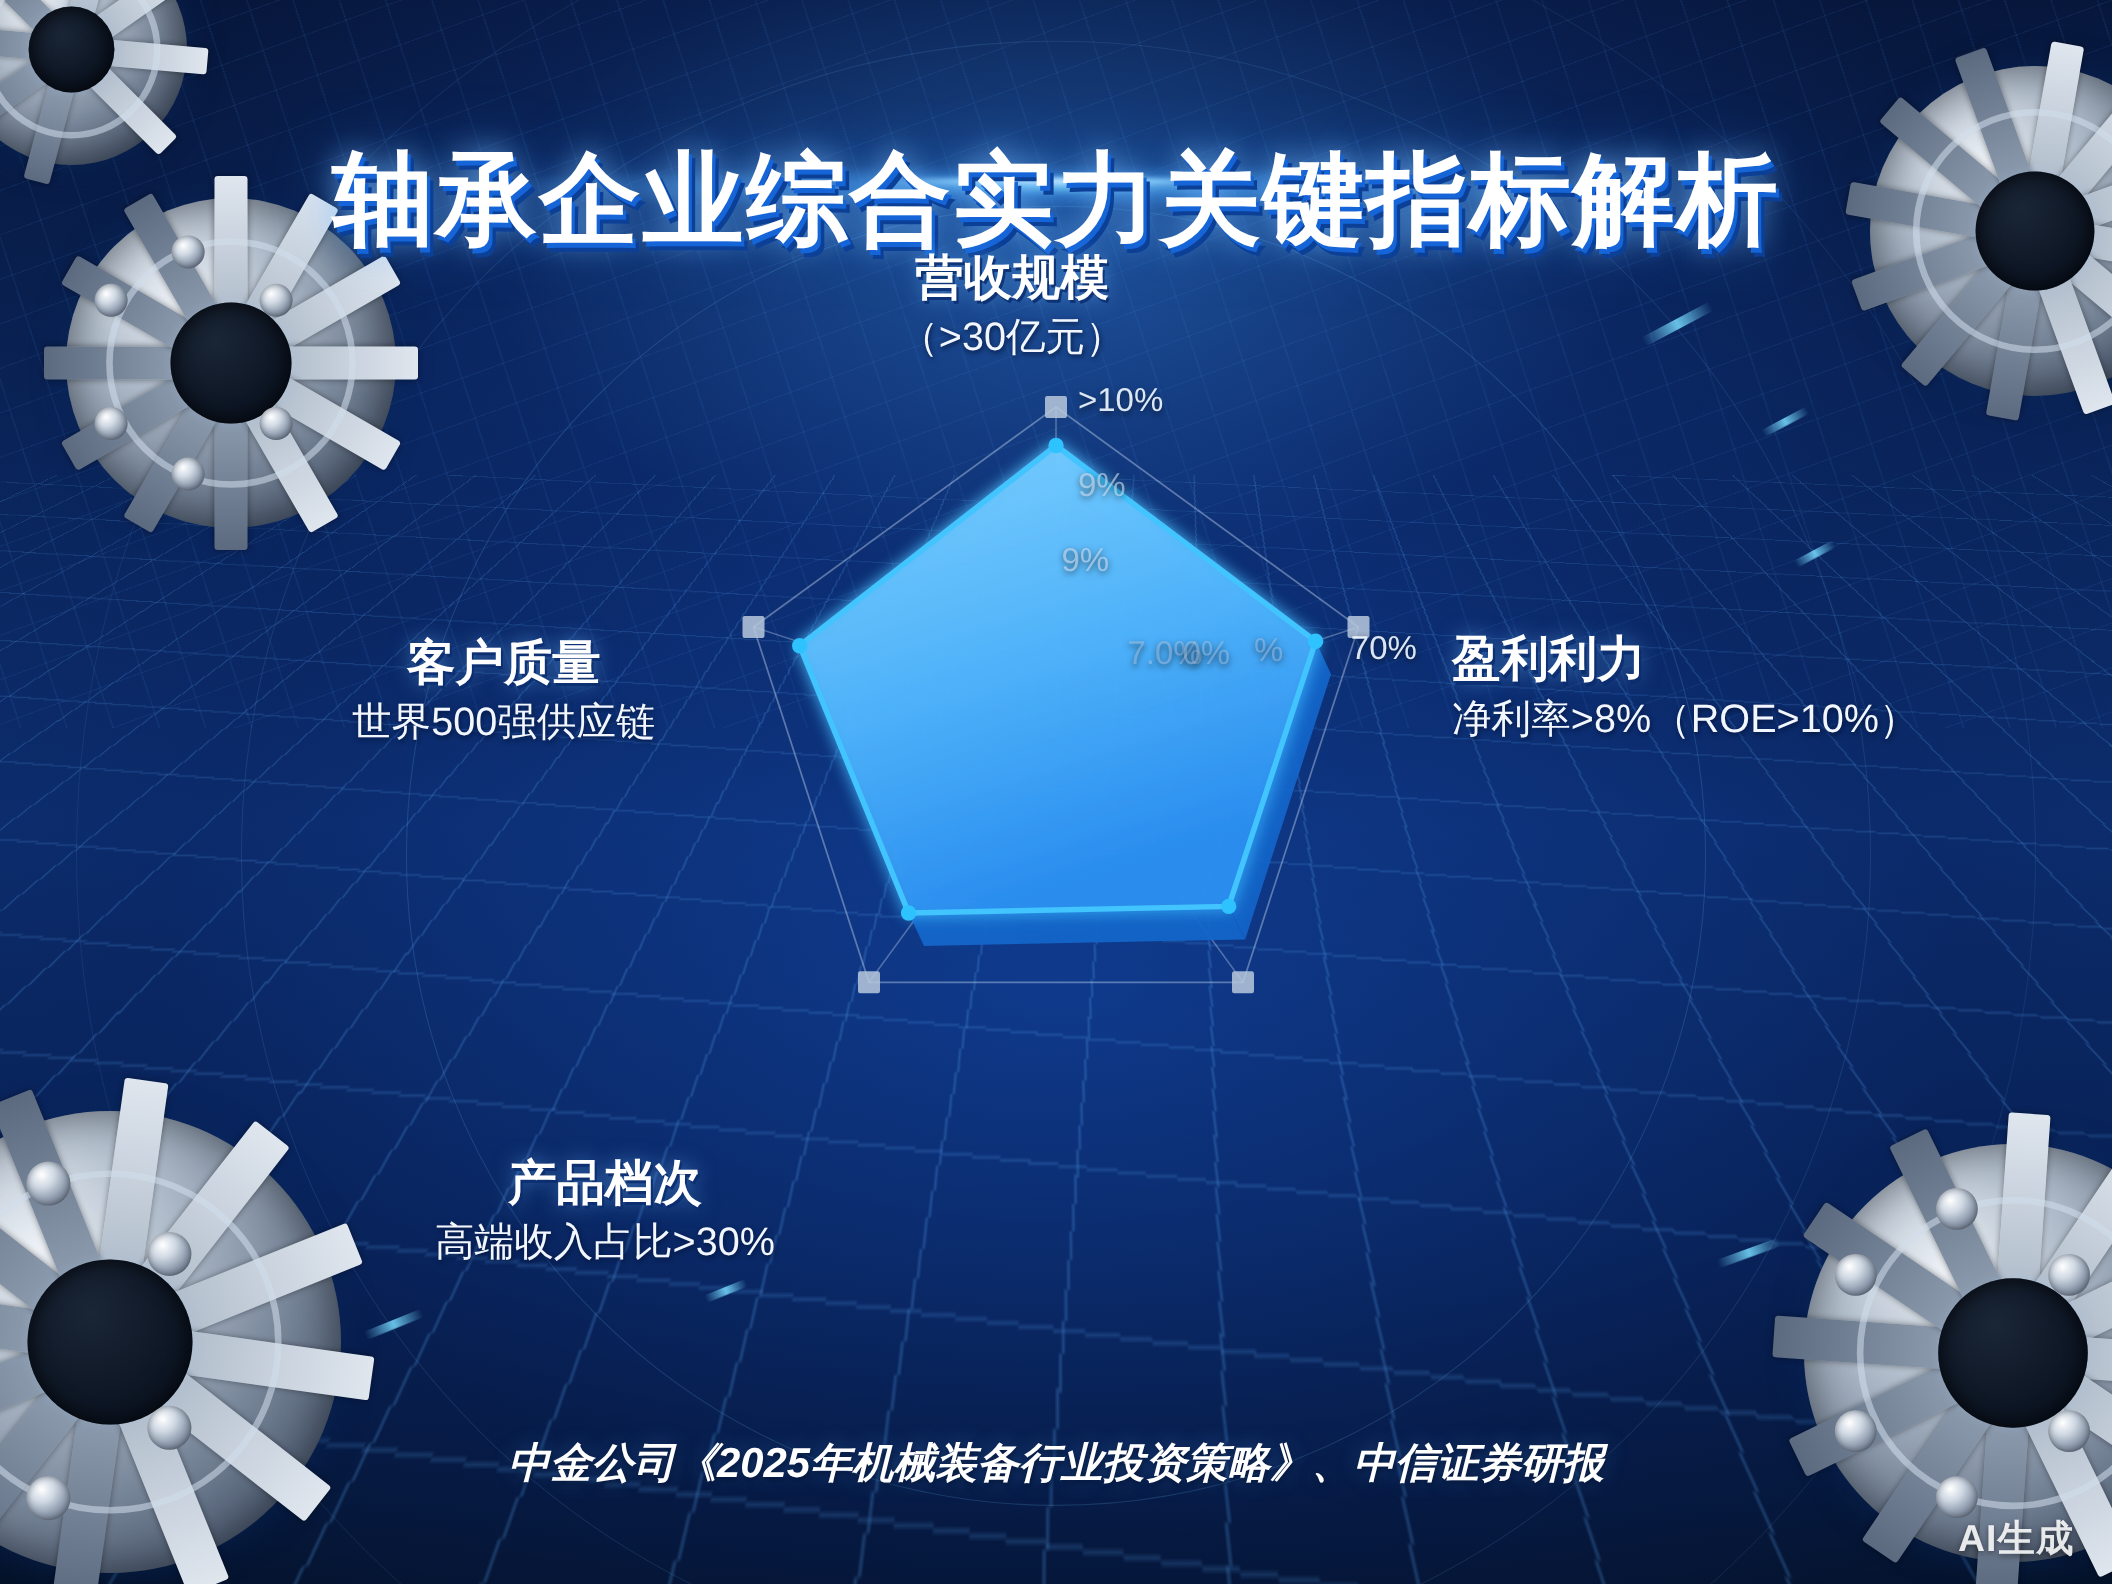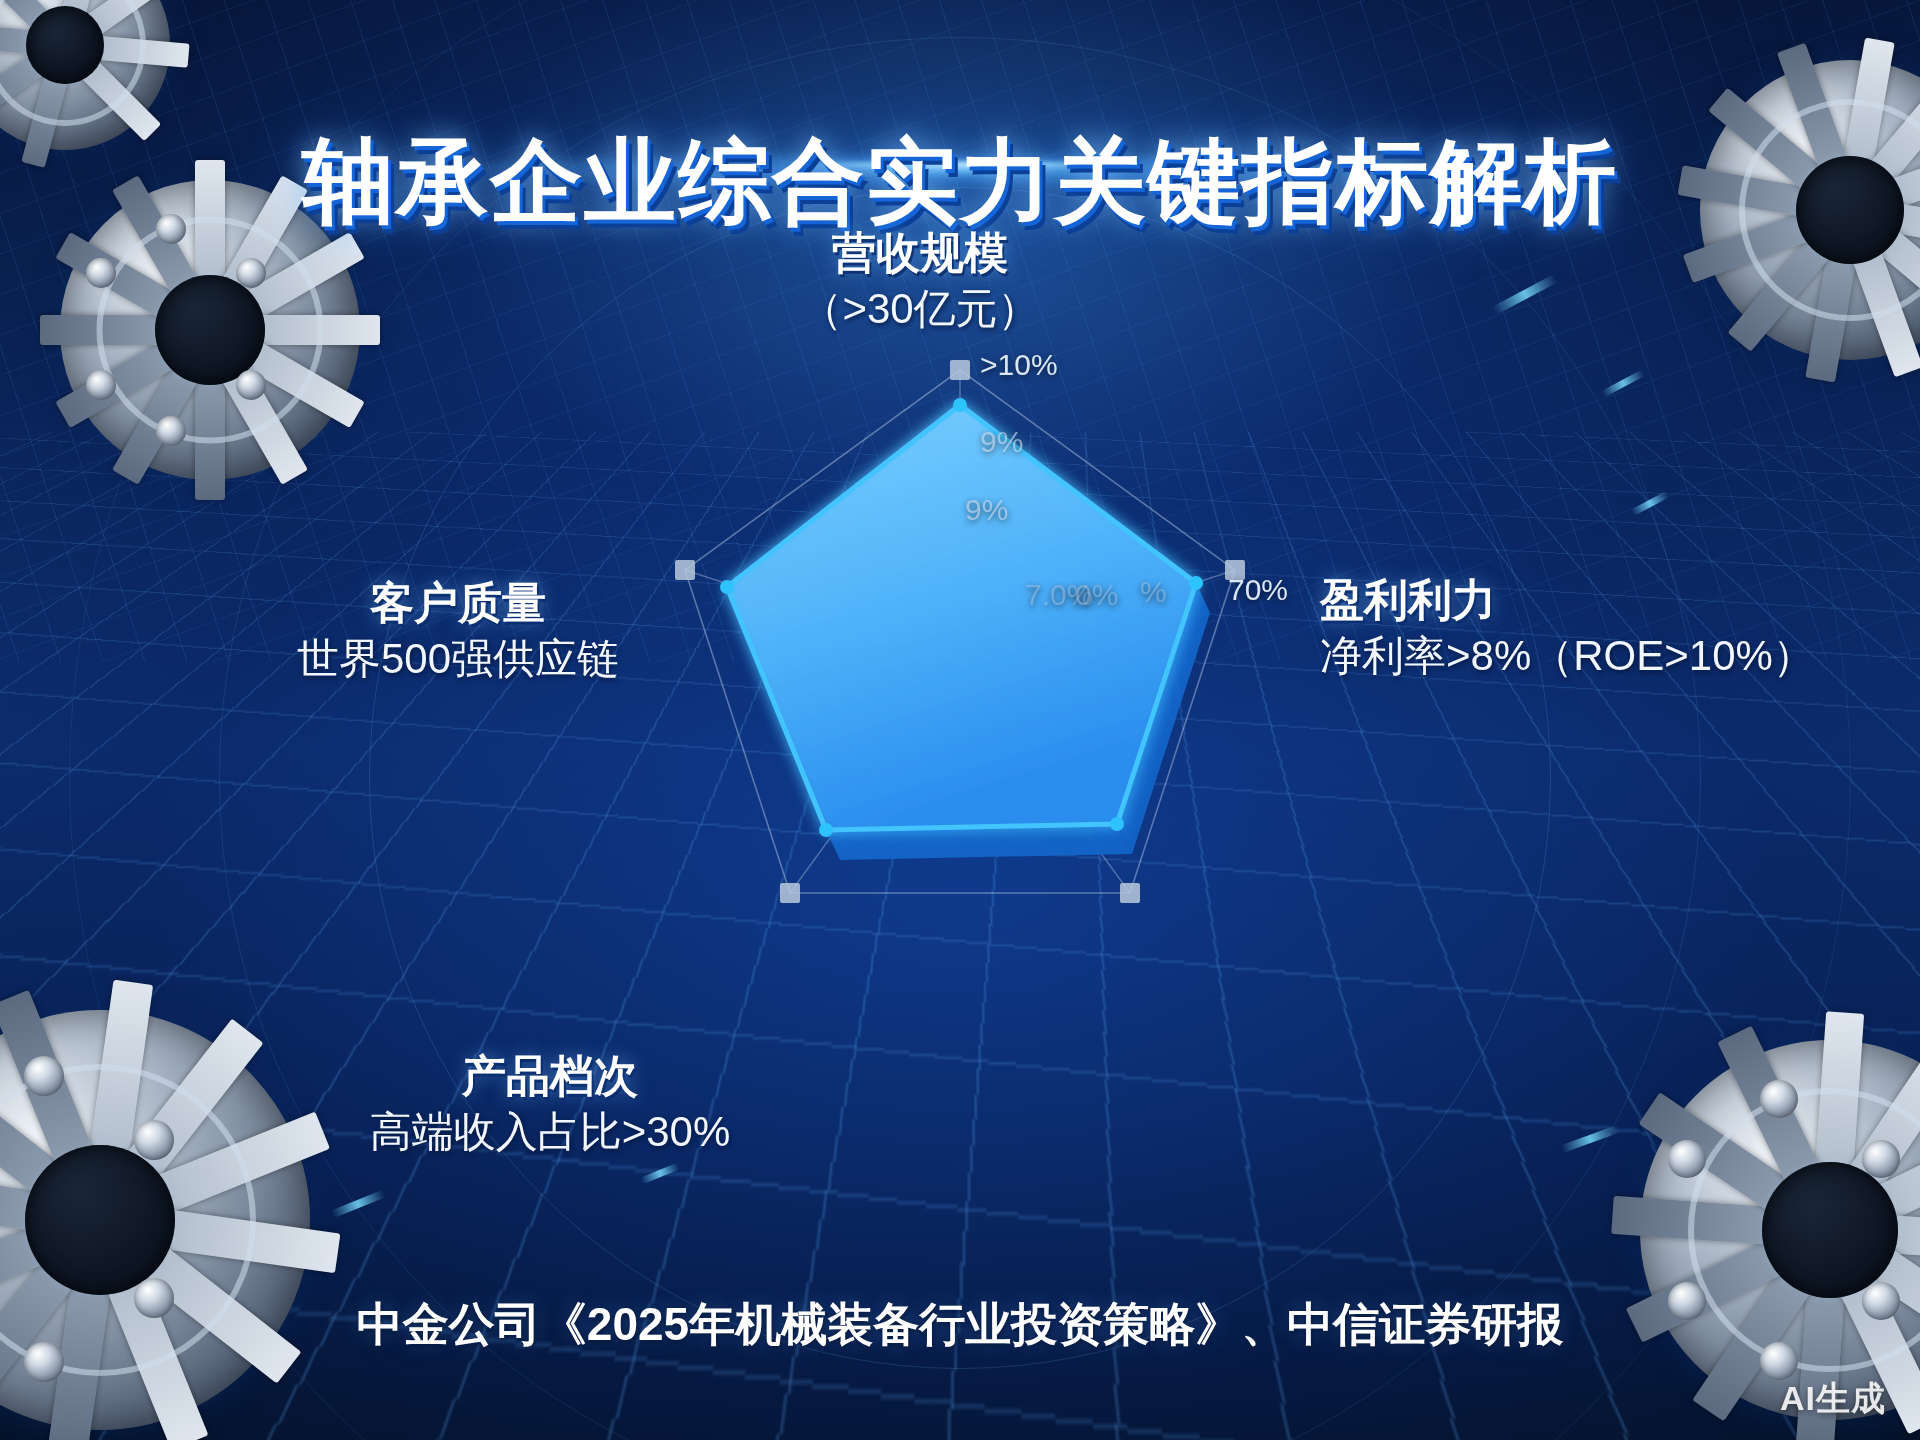--- a/index.html
+++ b/index.html
@@ -162,41 +162,42 @@
   
   .vlabel { position: absolute; white-space: nowrap; }
   .vlabel .name {
     font-size: 44px;
     font-weight: 700;
     color: #ffffff;
     text-shadow: 2px 3px 0 rgba(10,45,110,0.85), 0 0 18px rgba(110,185,255,0.55);
     line-height: 1.12;
   }
   .vlabel .sub {
-    font-size: 42px;
+    font-size: 36px;
     font-weight: 400;
     color: #f2f7ff;
     text-shadow: 1px 2px 5px rgba(3,20,55,0.9);
     line-height: 1.25;
     margin-top: 6px;
   }
   .vlabel.c  { text-align: center; }
   .vlabel.l  { text-align: left; }
 
   
   .source {
     position: absolute;
     left: 0; right: 0;
     bottom: 84px;
     text-align: center;
-    font-size: 46px;
+    font-size: 38px;
     font-weight: 700;
     color: #ffffff;
     text-shadow: 1px 2px 6px rgba(3,18,50,0.9), 0 0 18px rgba(90,170,255,0.35);
     white-space: nowrap;
+    font-style: italic;
   }
   .watermark {
     position: absolute;
     right: 34px;
     bottom: 18px;
     font-size: 34px;
     font-weight: 700;
     color: rgba(255,255,255,0.88);
     letter-spacing: 1px;
     text-shadow: 0 2px 6px rgba(0,0,0,0.5);

